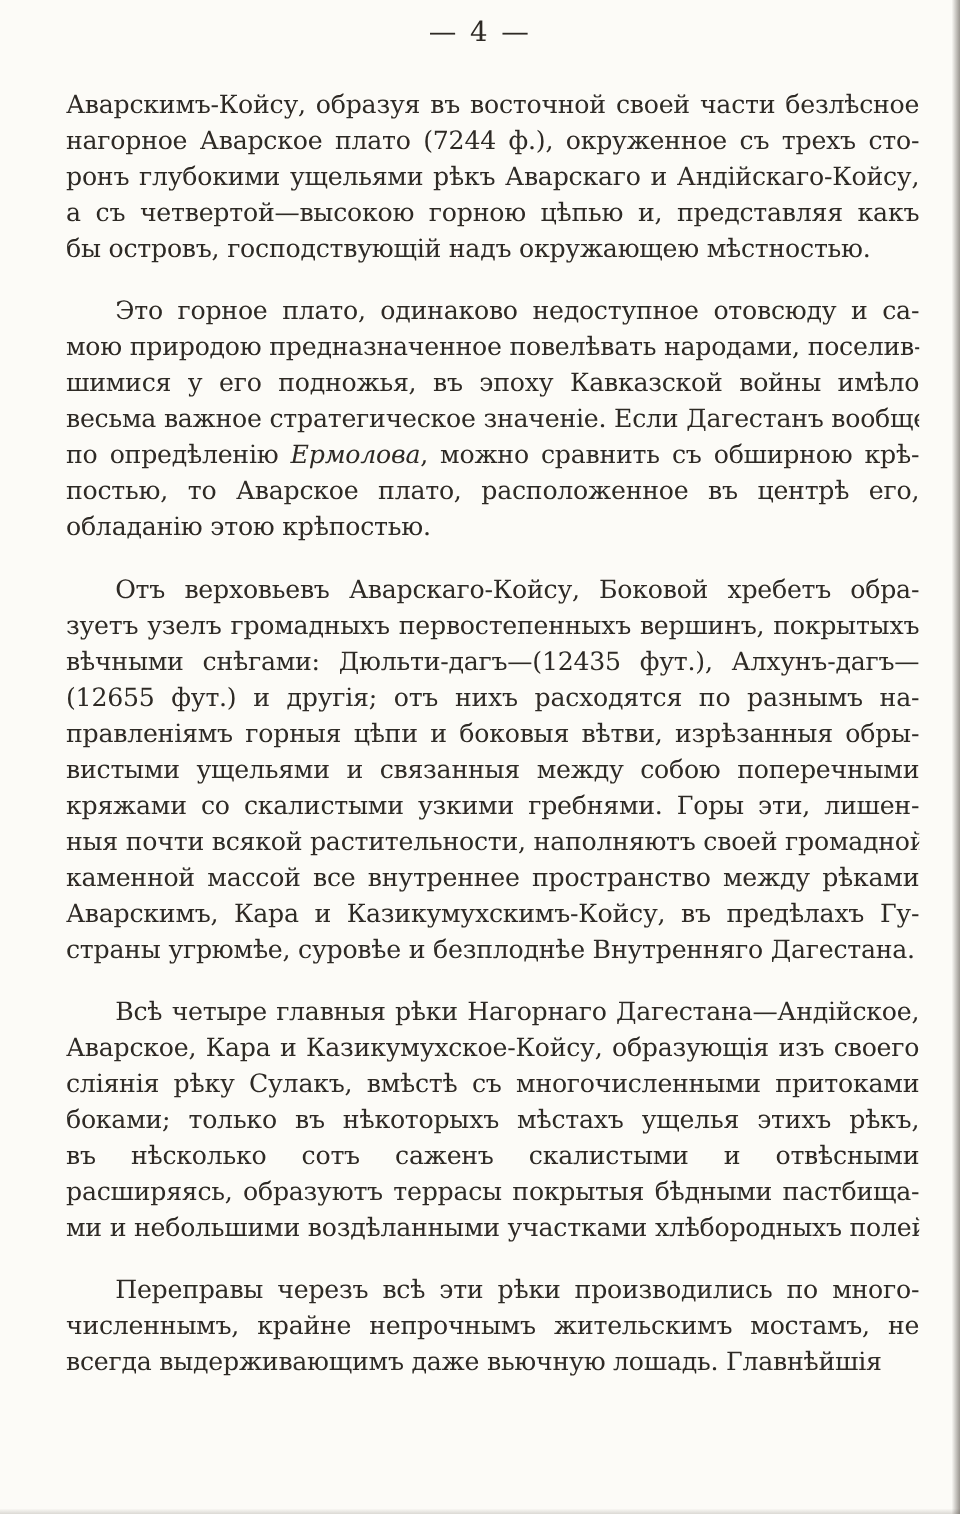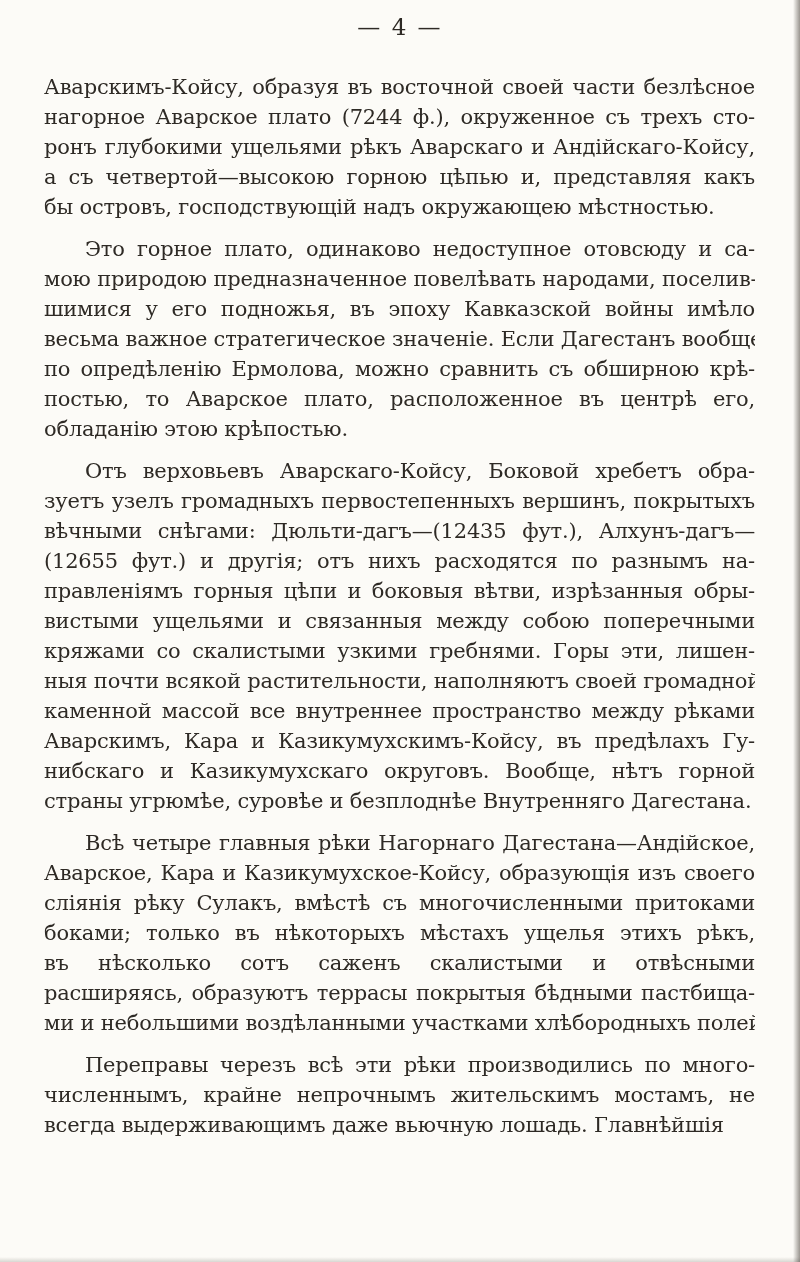--- a/index.html
+++ b/index.html
@@ -41,37 +41,37 @@
     left: 0;
     width: 100%;
     text-align: center;
     font-size: 23px;
     letter-spacing: 2px;
     color: var(--ink);
   }
   .text-body {
     position: absolute;
     top: 72px;
-    left: 44px;
+    left: 55px;
     width: 711px;
     overflow: hidden;
   }
-  .paragraph + .paragraph { margin-top: 12px; }
+  .paragraph + .paragraph { margin-top: 22px; }
   .line {
     font-size: 21px;
     line-height: 30px;
     letter-spacing: -0.2px;
     white-space: nowrap;
     text-align: justify;
     text-align-last: justify;
     overflow: hidden;
   }
   .line.last { text-align-last: left; }
   .line.indent { padding-left: 41px; }
-  .italic { }
+  .italic { font-style: italic; }
 </style>
 </head>
 <body>
 
 <div class="page">
   <div class="page-number">—  4  —</div>
 
   <div class="text-body">
       <div class="paragraph">
         <div class="line"><span>Аварскимъ-Койсу, образуя въ восточной своей части безлѣсное</span></div>
@@ -93,21 +93,20 @@
         <div class="line indent"><span>Отъ верховьевъ Аварскаго-Койсу, Боковой хребетъ обра-</span></div>
         <div class="line"><span>зуетъ узелъ громадныхъ первостепенныхъ вершинъ, покрытыхъ</span></div>
         <div class="line"><span>вѣчными снѣгами: Дюльти-дагъ—(12435 фут.), Алхунъ-дагъ—</span></div>
         <div class="line"><span>(12655 фут.) и другія; отъ нихъ расходятся по разнымъ на-</span></div>
         <div class="line"><span>правленіямъ горныя цѣпи и боковыя вѣтви, изрѣзанныя обры-</span></div>
         <div class="line"><span>вистыми ущельями и связанныя между собою поперечными</span></div>
         <div class="line"><span>кряжами со скалистыми узкими гребнями. Горы эти, лишен-</span></div>
         <div class="line"><span>ныя почти всякой растительности, наполняютъ своей громадной</span></div>
         <div class="line"><span>каменной массой все внутреннее пространство между рѣками</span></div>
         <div class="line"><span>Аварскимъ, Кара и Казикумухскимъ-Койсу, въ предѣлахъ Гу-</span></div>
-        <div class="line"><span>нибскаго и Казикумухскаго округовъ. Вообще, нѣтъ горной</span></div>
         <div class="line last"><span>страны угрюмѣе, суровѣе и безплоднѣе Внутренняго Дагестана.</span></div>
       </div>
       <div class="paragraph">
         <div class="line indent"><span>Всѣ четыре главныя рѣки Нагорнаго Дагестана—Андійское,</span></div>
         <div class="line"><span>Аварское, Кара и Казикумухское-Койсу, образующія изъ своего</span></div>
         <div class="line"><span>сліянія рѣку Сулакъ, вмѣстѣ съ многочисленными притоками</span></div>
         <div class="line"><span>боками; только въ нѣкоторыхъ мѣстахъ ущелья этихъ рѣкъ,</span></div>
         <div class="line"><span>въ нѣсколько сотъ саженъ скалистыми и отвѣсными</span></div>
         <div class="line"><span>расширяясь, образуютъ террасы покрытыя бѣдными пастбища-</span></div>
         <div class="line last"><span>ми и небольшими воздѣланными участками хлѣбородныхъ полей.</span></div>

